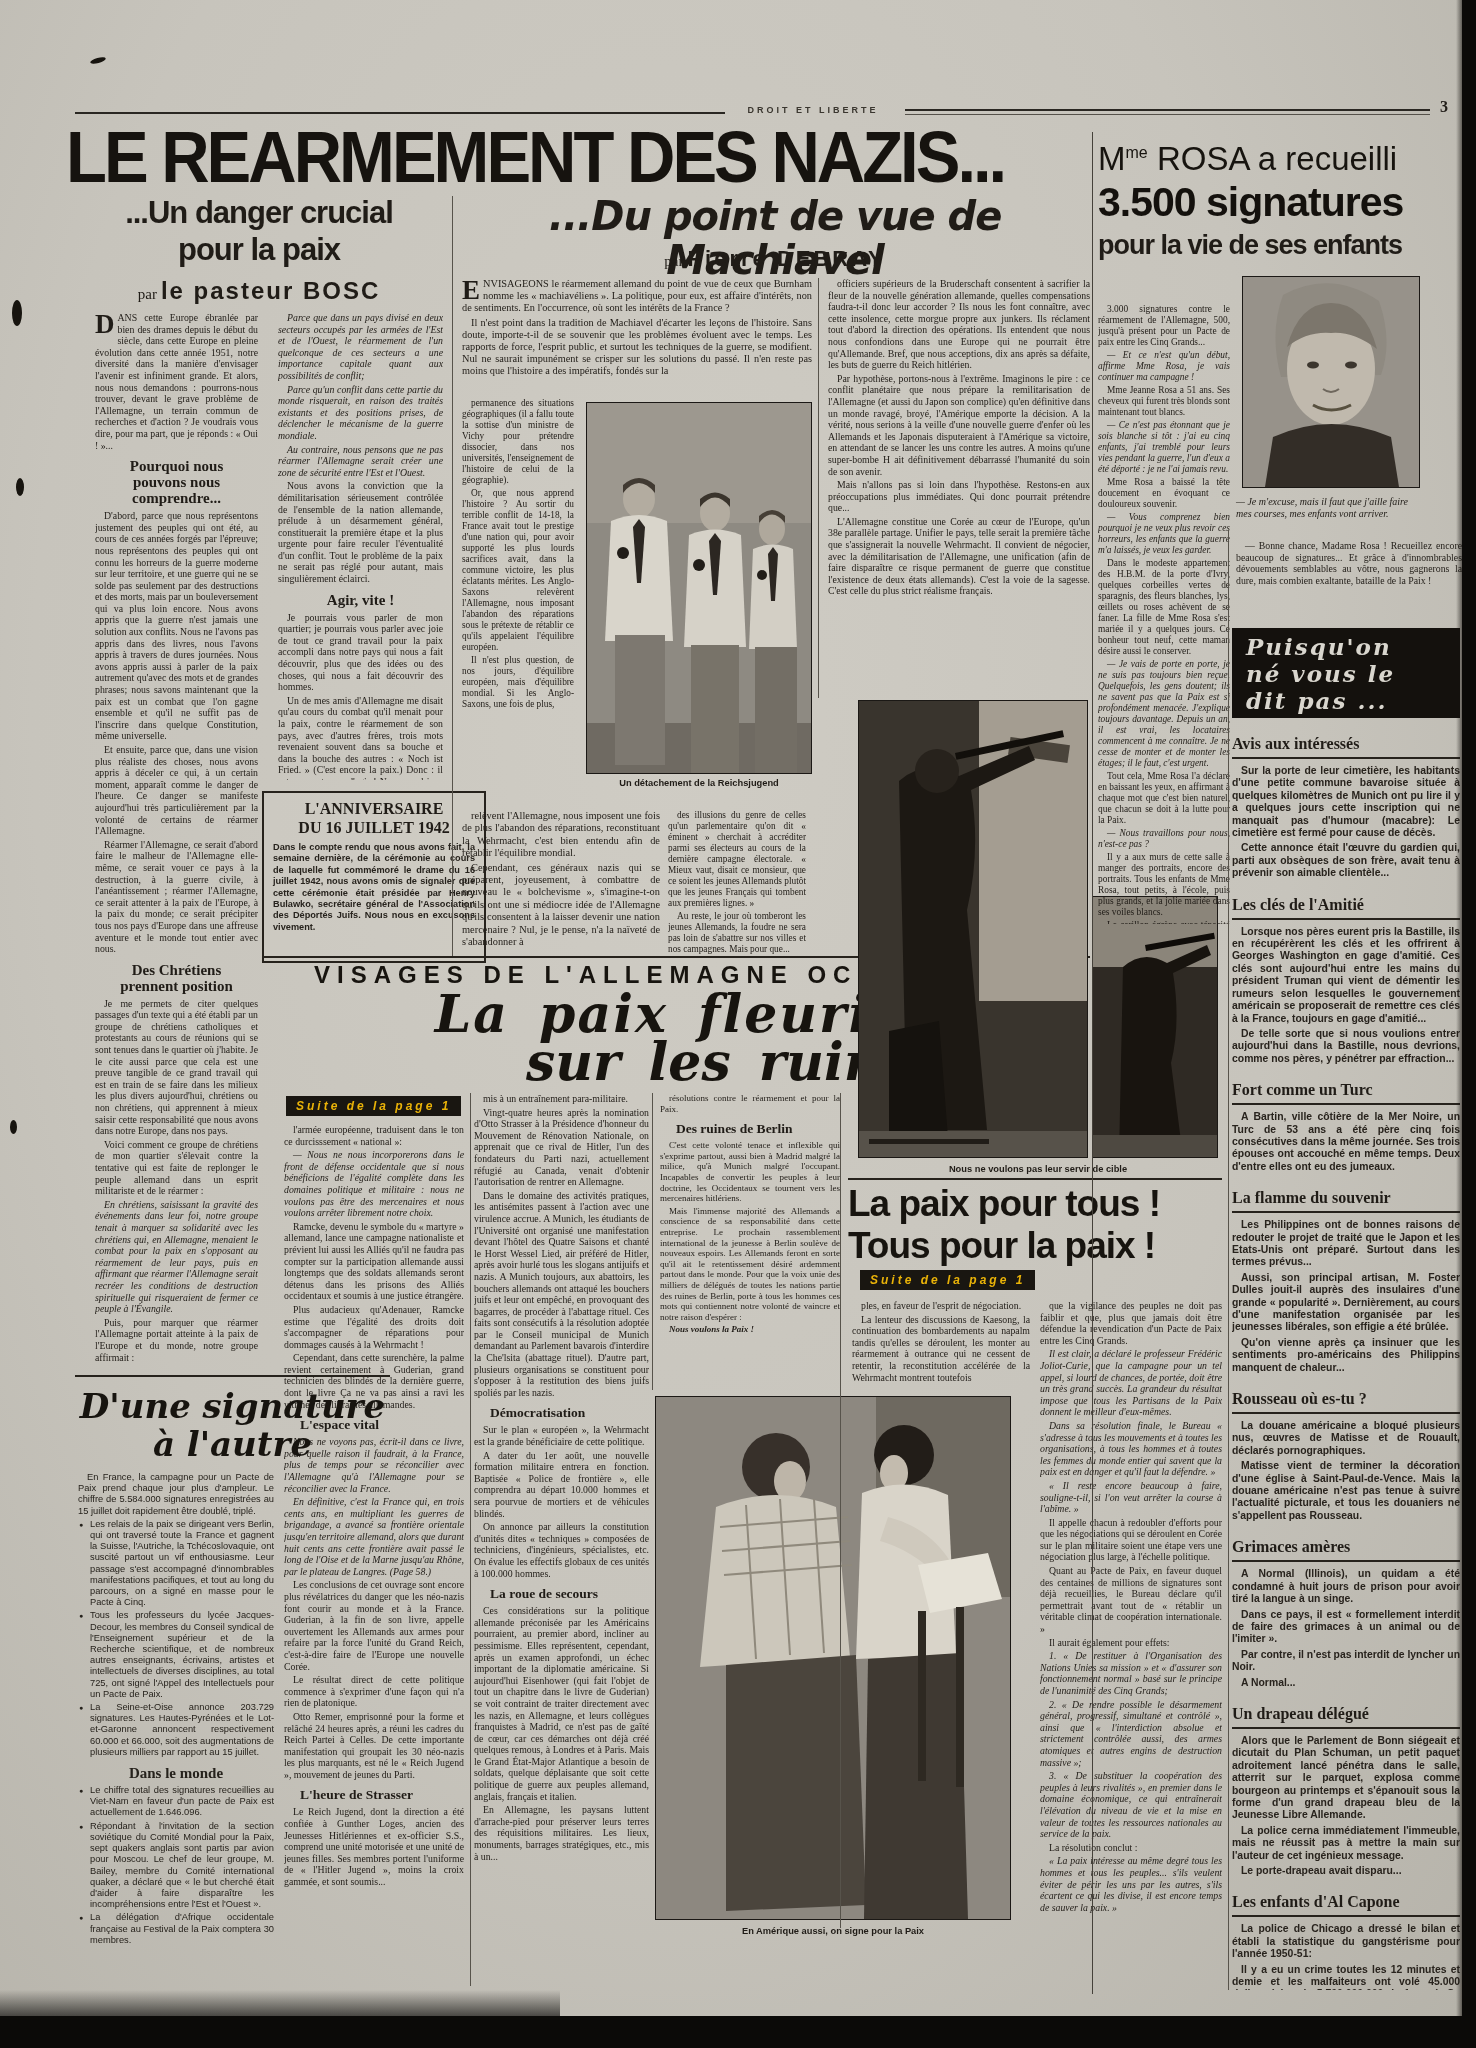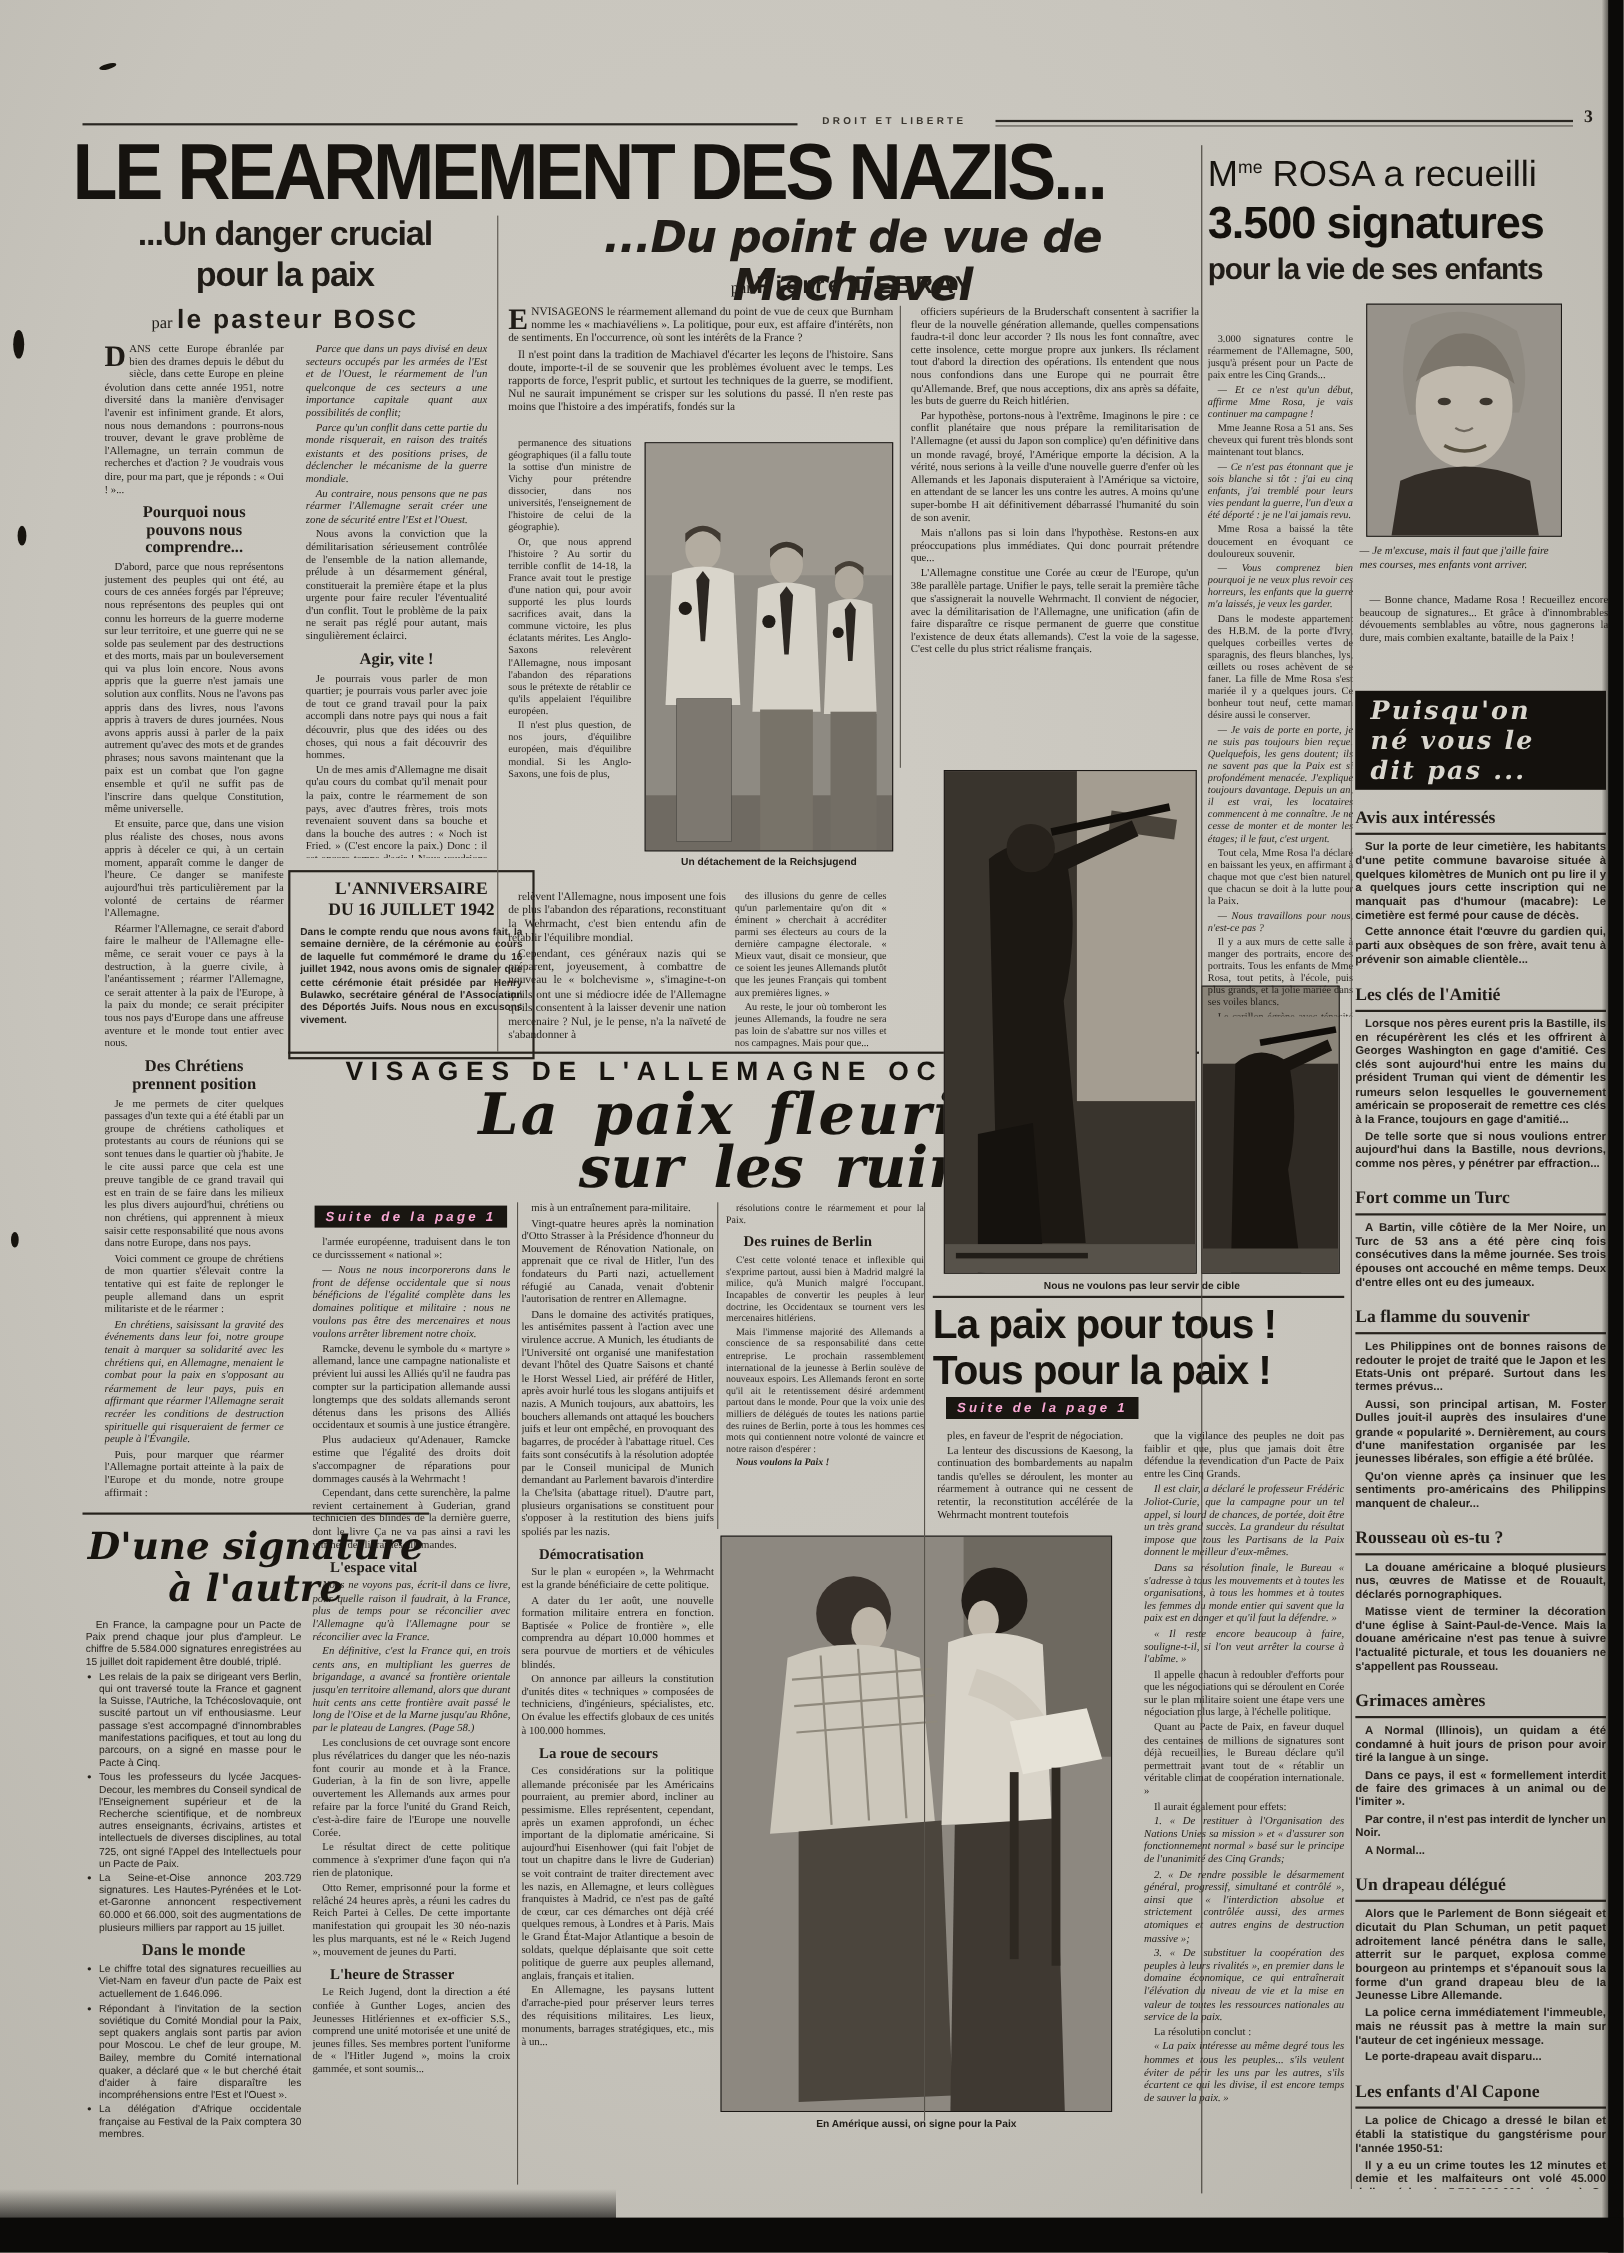--- a/index.html
+++ b/index.html
@@ -53,21 +53,21 @@
   #phReich{left:586px;top:402px;width:226px;height:372px;}
   #phRosa{left:1242px;top:276px;width:178px;height:212px;}
   #phShootA{left:858px;top:700px;width:230px;height:458px;}
   #phShootB{left:1092px;top:896px;width:126px;height:262px;}
   #phSign{left:655px;top:1396px;width:356px;height:524px;}
   
   #hrVis{left:262px;top:956px;width:828px;height:2px;background:#26221c;}
   #visages{left:280px;top:962px;width:810px;font:700 24px/26px "Liberation Sans",sans-serif;letter-spacing:7px;text-align:center;color:#17140f;}
   #fleurH1{left:280px;top:988px;width:810px;text-align:center;font:700 52px/52px "DejaVu Serif",serif;font-style:italic;letter-spacing:2px;word-spacing:10px;color:#17140f;}
   #fleurH2{left:380px;top:1036px;width:710px;text-align:center;font:700 52px/52px "DejaVu Serif",serif;font-style:italic;let;word-spacing:10px;color:#17140f;}
-  .cont-tag{display:inline-block;background:#191611;color:#f9a8d4;font:700 12px/14px "Liberation Sans",sans-serif;font-style:italic;letter-spacing:3px;padding:3px 10px;}
+  .cont-tag{display:inline-block;background:#191611;color:#eab308;font:700 12px/14px "Liberation Sans",sans-serif;font-style:italic;letter-spacing:3px;padding:3px 10px;}
   #fTag{left:286px;top:1096px;}
   #fcolA{left:284px;top:1124px;width:180px;height:862px;}
   #fcolB{left:474px;top:1093px;width:175px;height:867px;}
   #fcolC{left:660px;top:1093px;width:180px;height:300px;font-size:9px;line-height:10.6px;}
   
   #pptRule{left:848px;top:1178px;width:374px;height:2px;background:#26221c;}
   #pptH1{left:848px;top:1184px;width:378px;font:700 37px/40px "Liberation Sans",sans-serif;letter-spacing:-1px;color:#17140f;}
   #pptH2{left:848px;top:1226px;width:378px;font:700 37px/40px "Liberation Sans",sans-serif;letter-spacing:-1px;color:#17140f;}
   #pptTag{left:860px;top:1270px;}
   #pptLead{left:852px;top:1300px;width:178px;height:92px;}

